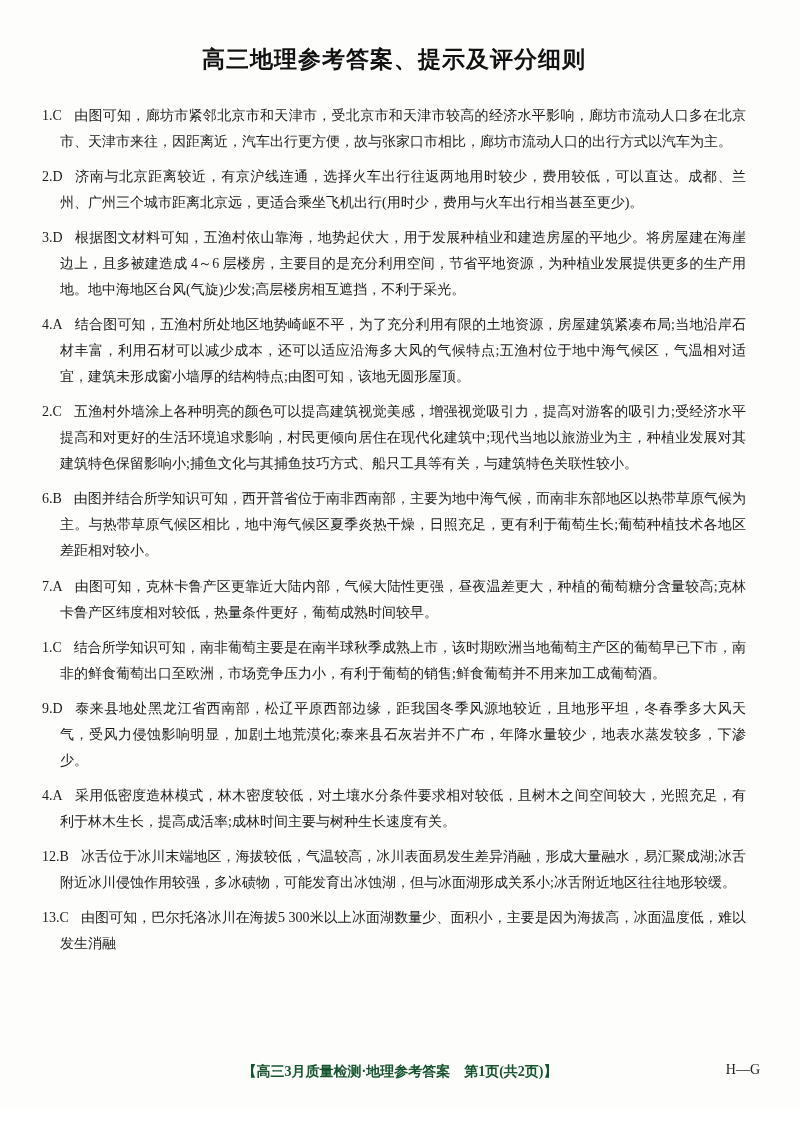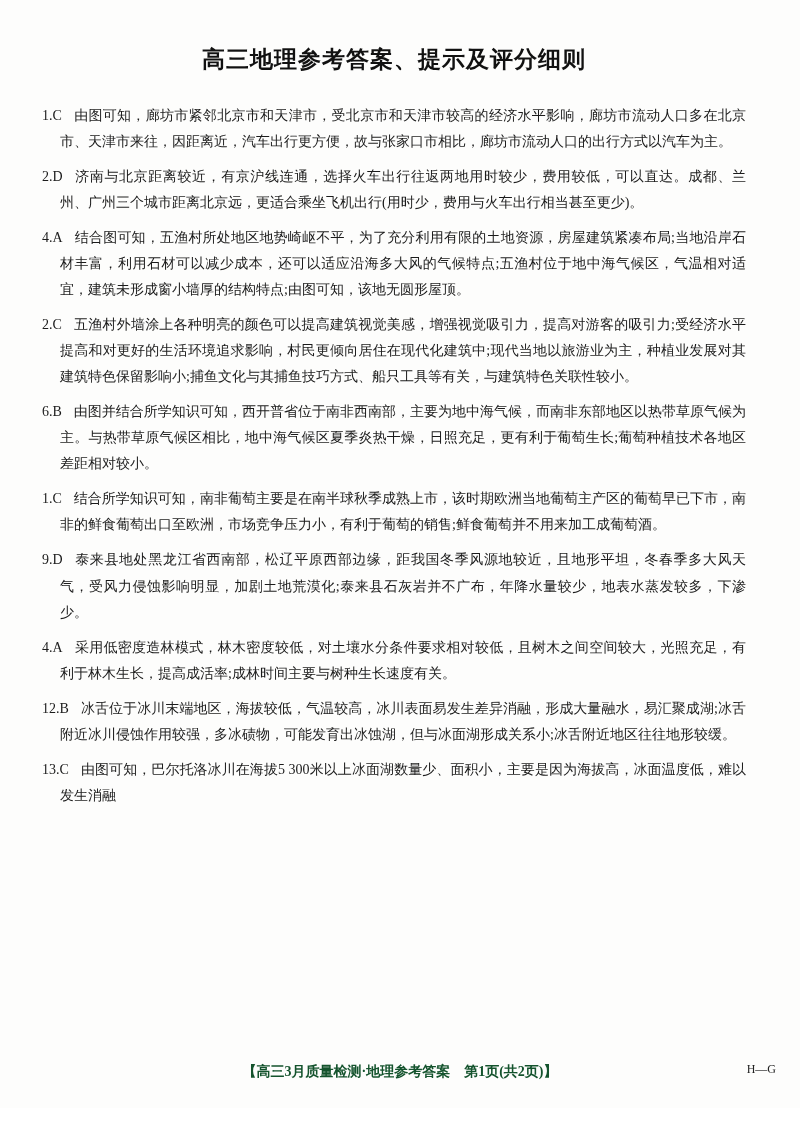--- a/index.html
+++ b/index.html
@@ -47,55 +47,61 @@
     height: 22px;
     text-align: center;
   }
   .footer-label {
     font-size: 14px;
     font-weight: 700;
     color: #14532d;
   }
   .footer-code {
     position: absolute;
-    right: 24px;
+    right: 40px;
     top: 0;
-    font-size: 12px;
+    font-size: 14px;
     font-weight: 400;
     color: #222;
   }
 </style>
 </head>
 <body>
 
 <div class="page">
   <h1 class="title">高三地理参考答案、提示及评分细则</h1>
 
   <div class="answers">
   <p class="answer">
     <span class="answer-number">1.C</span><span class="answer-text">由图可知，廊坊市紧邻北京市和天津市，受北京市和天津市较高的经济水平影响，廊坊市流动人口多在北京市、天津市来往，因距离近，汽车出行更方便，故与张家口市相比，廊坊市流动人口的出行方式以汽车为主。</span>
   </p>
 
   <p class="answer">
     <span class="answer-number">2.D</span><span class="answer-text">济南与北京距离较近，有京沪线连通，选择火车出行往返两地用时较少，费用较低，可以直达。成都、兰州、广州三个城市距离北京远，更适合乘坐飞机出行(用时少，费用与火车出行相当甚至更少)。</span>
   </p>
 
+  <p class="answer">
+    <span class="answer-number">3.D</span><span class="answer-text">根据图文材料可知，五渔村依山靠海，地势起伏大，用于发展种植业和建造房屋的平地少。将房屋建在海崖边上，且多被建造成 4～6 层楼房，主要目的是充分利用空间，节省平地资源，为种植业发展提供更多的生产用地。地中海地区台风(气旋)少发;高层楼房相互遮挡，不利于采光。</span>
+  </p>
 
   <p class="answer">
     <span class="answer-number">4.A</span><span class="answer-text">结合图可知，五渔村所处地区地势崎岖不平，为了充分利用有限的土地资源，房屋建筑紧凑布局;当地沿岸石材丰富，利用石材可以减少成本，还可以适应沿海多大风的气候特点;五渔村位于地中海气候区，气温相对适宜，建筑未形成窗小墙厚的结构特点;由图可知，该地无圆形屋顶。</span>
   </p>
 
   <p class="answer">
     <span class="answer-number">2.C</span><span class="answer-text">五渔村外墙涂上各种明亮的颜色可以提高建筑视觉美感，增强视觉吸引力，提高对游客的吸引力;受经济水平提高和对更好的生活环境追求影响，村民更倾向居住在现代化建筑中;现代当地以旅游业为主，种植业发展对其建筑特色保留影响小;捕鱼文化与其捕鱼技巧方式、船只工具等有关，与建筑特色关联性较小。</span>
   </p>
 
   <p class="answer">
     <span class="answer-number">6.B</span><span class="answer-text">由图并结合所学知识可知，西开普省位于南非西南部，主要为地中海气候，而南非东部地区以热带草原气候为主。与热带草原气候区相比，地中海气候区夏季炎热干燥，日照充足，更有利于葡萄生长;葡萄种植技术各地区差距相对较小。</span>
   </p>
 
+  <p class="answer">
+    <span class="answer-number">7.A</span><span class="answer-text">由图可知，克林卡鲁产区更靠近大陆内部，气候大陆性更强，昼夜温差更大，种植的葡萄糖分含量较高;克林卡鲁产区纬度相对较低，热量条件更好，葡萄成熟时间较早。</span>
+  </p>
 
   <p class="answer">
     <span class="answer-number">1.C</span><span class="answer-text">结合所学知识可知，南非葡萄主要是在南半球秋季成熟上市，该时期欧洲当地葡萄主产区的葡萄早已下市，南非的鲜食葡萄出口至欧洲，市场竞争压力小，有利于葡萄的销售;鲜食葡萄并不用来加工成葡萄酒。</span>
   </p>
 
   <p class="answer">
     <span class="answer-number">9.D</span><span class="answer-text">泰来县地处黑龙江省西南部，松辽平原西部边缘，距我国冬季风源地较近，且地形平坦，冬春季多大风天气，受风力侵蚀影响明显，加剧土地荒漠化;泰来县石灰岩并不广布，年降水量较少，地表水蒸发较多，下渗少。</span>
   </p>
 
 

